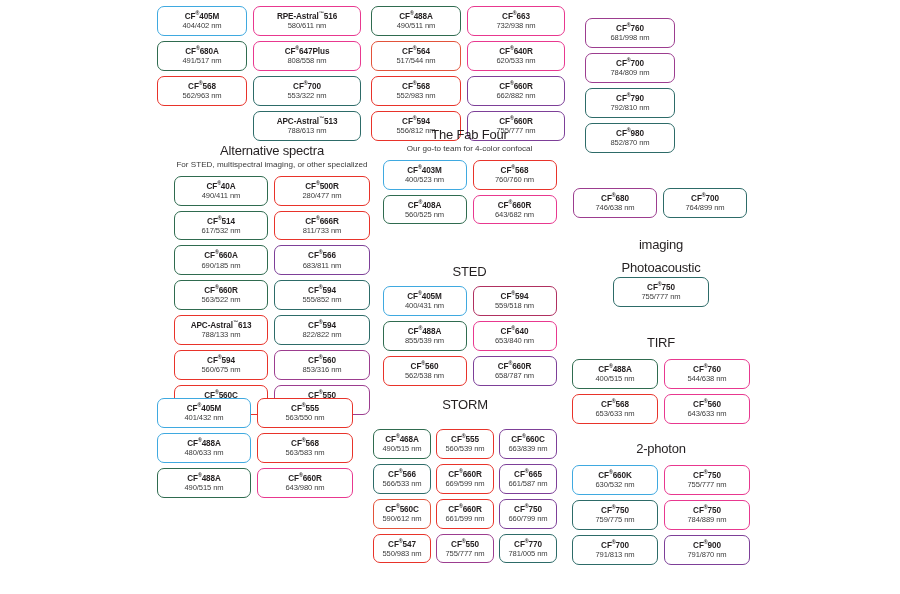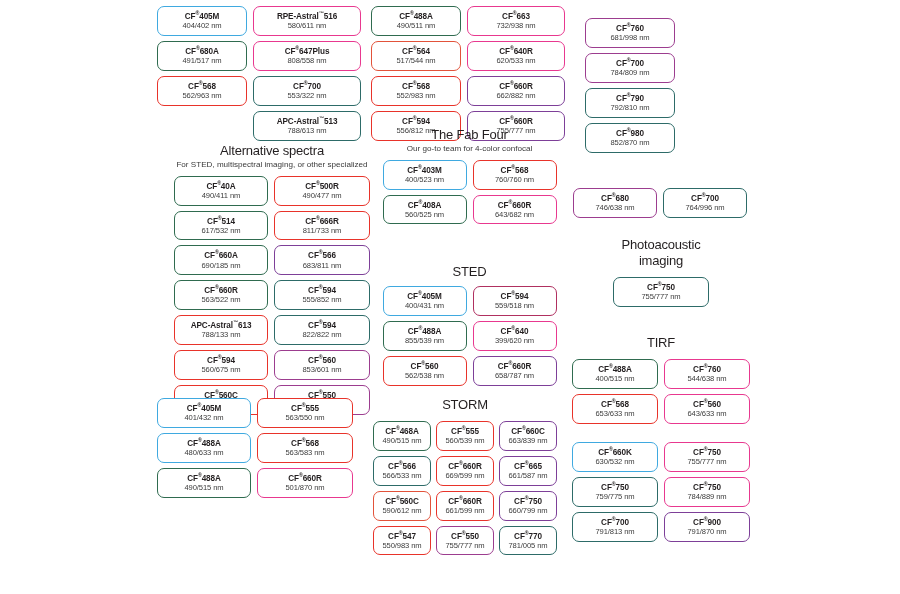--- a/index.html
+++ b/index.html
@@ -230,41 +230,41 @@
             <div class="spec">560/675 nm</div>
           </div>
           <div class="chip" style="border-color: rgb(232, 51, 42);">
             <div class="name">CF<span class="reg">®</span>560C</div>
             <div class="spec">662/635 nm</div>
           </div>
         </div>
       <div class="col" style="width: 96px;">
           <div class="chip" style="border-color: rgb(232, 51, 42);">
             <div class="name">CF<span class="reg">®</span>500R</div>
-            <div class="spec">490/477 nm</div>
+            <div class="spec">280/477 nm</div>
           </div>
           <div class="chip" style="border-color: rgb(232, 51, 42);">
             <div class="name">CF<span class="reg">®</span>666R</div>
             <div class="spec">811/733 nm</div>
           </div>
           <div class="chip" style="border-color: rgb(125, 63, 152);">
             <div class="name">CF<span class="reg">®</span>566</div>
             <div class="spec">683/811 nm</div>
           </div>
           <div class="chip" style="border-color: rgb(45, 107, 104);">
             <div class="name">CF<span class="reg">®</span>594</div>
             <div class="spec">555/852 nm</div>
           </div>
           <div class="chip" style="border-color: rgb(45, 107, 104);">
             <div class="name">CF<span class="reg">®</span>594</div>
             <div class="spec">822/822 nm</div>
           </div>
           <div class="chip" style="border-color: rgb(156, 61, 143);">
             <div class="name">CF<span class="reg">®</span>560</div>
-            <div class="spec">853/601 nm</div>
+            <div class="spec">853/316 nm</div>
           </div>
           <div class="chip" style="border-color: rgb(156, 61, 143);">
             <div class="name">CF<span class="reg">®</span>550</div>
             <div class="spec">797/879 nm</div>
           </div>
         </div>
     </div>
   </div>
 
   <div class="group" style="left:377px; top:128px; width:185px;">
@@ -311,50 +311,50 @@
             <div class="spec">562/538 nm</div>
           </div>
         </div>
       <div class="col" style="width: 84px;">
           <div class="chip" style="border-color: rgb(176, 48, 96);">
             <div class="name">CF<span class="reg">®</span>594</div>
             <div class="spec">559/518 nm</div>
           </div>
           <div class="chip" style="border-color: rgb(232, 56, 143);">
             <div class="name">CF<span class="reg">®</span>640</div>
-            <div class="spec">399/620 nm</div>
+            <div class="spec">653/840 nm</div>
           </div>
           <div class="chip" style="border-color: rgb(125, 63, 152);">
             <div class="name">CF<span class="reg">®</span>660R</div>
             <div class="spec">658/787 nm</div>
           </div>
         </div>
     </div>
   </div>
 
   <div class="group" style="left:573px; top:188px;">
     <div class="cols">
       <div class="col" style="width: 84px;">
           <div class="chip" style="border-color: rgb(156, 61, 143);">
             <div class="name">CF<span class="reg">®</span>680</div>
             <div class="spec">746/638 nm</div>
           </div>
         </div>
       <div class="col" style="width: 84px;">
           <div class="chip" style="border-color: rgb(45, 107, 104);">
             <div class="name">CF<span class="reg">®</span>700</div>
-            <div class="spec">764/996 nm</div>
+            <div class="spec">764/899 nm</div>
           </div>
         </div>
     </div>
   </div>
 
   <div class="group" style="left:573px; top:238px; width:176px;">
+    <div class="group-title wrap" style="margin-bottom:8px;">imaging</div>
     <div class="group-title wrap">Photoacoustic</div>
-    <div class="group-title wrap" style="margin-bottom:8px;">imaging</div>
     <div class="cols" style="justify-content:center;">
       <div class="col" style="width: 96px;">
           <div class="chip" style="border-color: rgb(45, 107, 104);">
             <div class="name">CF<span class="reg">®</span>750</div>
             <div class="spec">755/777 nm</div>
           </div>
         </div>
     </div>
   </div>
 
@@ -378,20 +378,21 @@
           </div>
           <div class="chip" style="border-color: rgb(232, 56, 143);">
             <div class="name">CF<span class="reg">®</span>560</div>
             <div class="spec">643/633 nm</div>
           </div>
         </div>
     </div>
   </div>
 
   <div class="group" style="left:570px; top:442px; width:182px;">
+    <div class="group-title" style="margin-bottom:8px;">2-photon</div>
     <div class="cols" style="justify-content:center;">
       <div class="col" style="width: 86px;">
           <div class="chip" style="border-color: rgb(63, 169, 224);">
             <div class="name">CF<span class="reg">®</span>660K</div>
             <div class="spec">630/532 nm</div>
           </div>
           <div class="chip" style="border-color: rgb(45, 107, 104);">
             <div class="name">CF<span class="reg">®</span>750</div>
             <div class="spec">759/775 nm</div>
           </div>
@@ -437,28 +438,28 @@
           <div class="chip" style="border-color: rgb(232, 51, 42);">
             <div class="name">CF<span class="reg">®</span>555</div>
             <div class="spec">563/550 nm</div>
           </div>
           <div class="chip" style="border-color: rgb(232, 51, 42);">
             <div class="name">CF<span class="reg">®</span>568</div>
             <div class="spec">563/583 nm</div>
           </div>
           <div class="chip" style="border-color: rgb(232, 56, 143);">
             <div class="name">CF<span class="reg">®</span>660R</div>
-            <div class="spec">501/870 nm</div>
+            <div class="spec">643/980 nm</div>
           </div>
         </div>
     </div>
   </div>
 
   <div class="group" style="left:372px; top:398px; width:186px;">
-    <div class="group-title" style="margin-bottom:8px;">STORM</div>
+    <div class="group-title" style="margin-bottom:16px;">STORM</div>
     <div class="cols" style="gap:5px; justify-content:center;">
       <div class="col" style="width: 58px;">
           <div class="chip" style="border-color: rgb(47, 107, 79);">
             <div class="name">CF<span class="reg">®</span>468A</div>
             <div class="spec">490/515 nm</div>
           </div>
           <div class="chip" style="border-color: rgb(45, 107, 104);">
             <div class="name">CF<span class="reg">®</span>566</div>
             <div class="spec">566/533 nm</div>
           </div>

